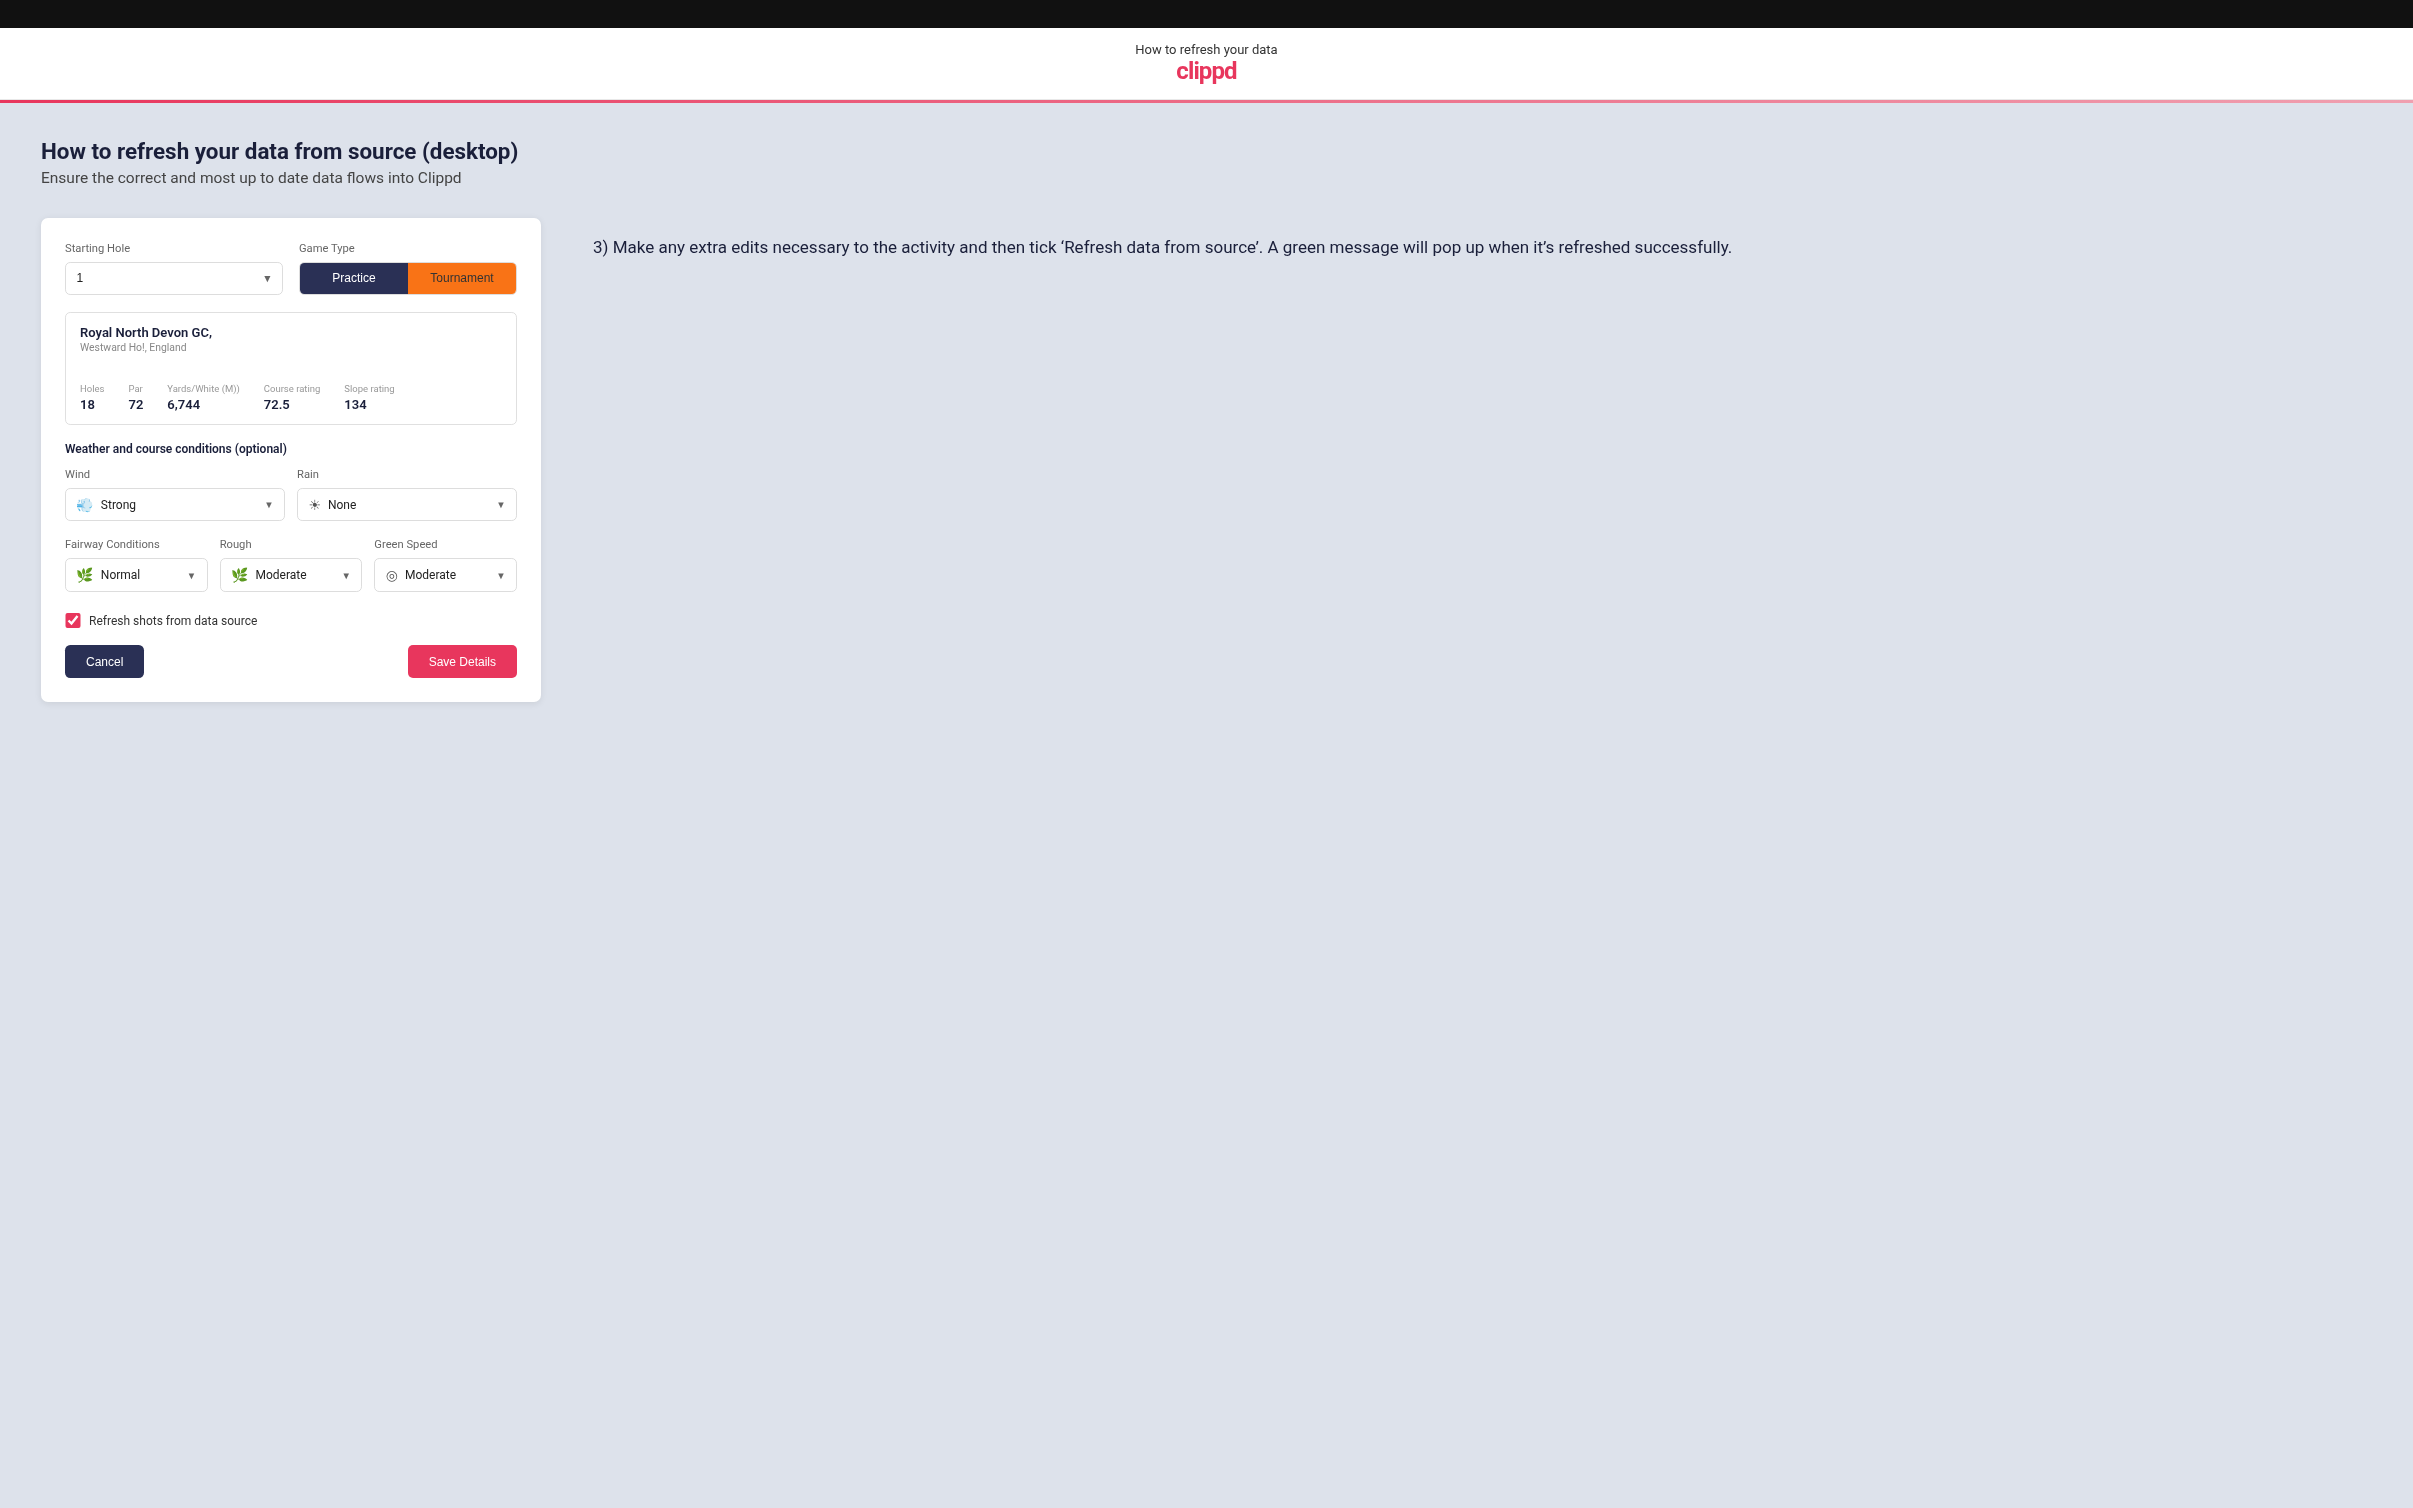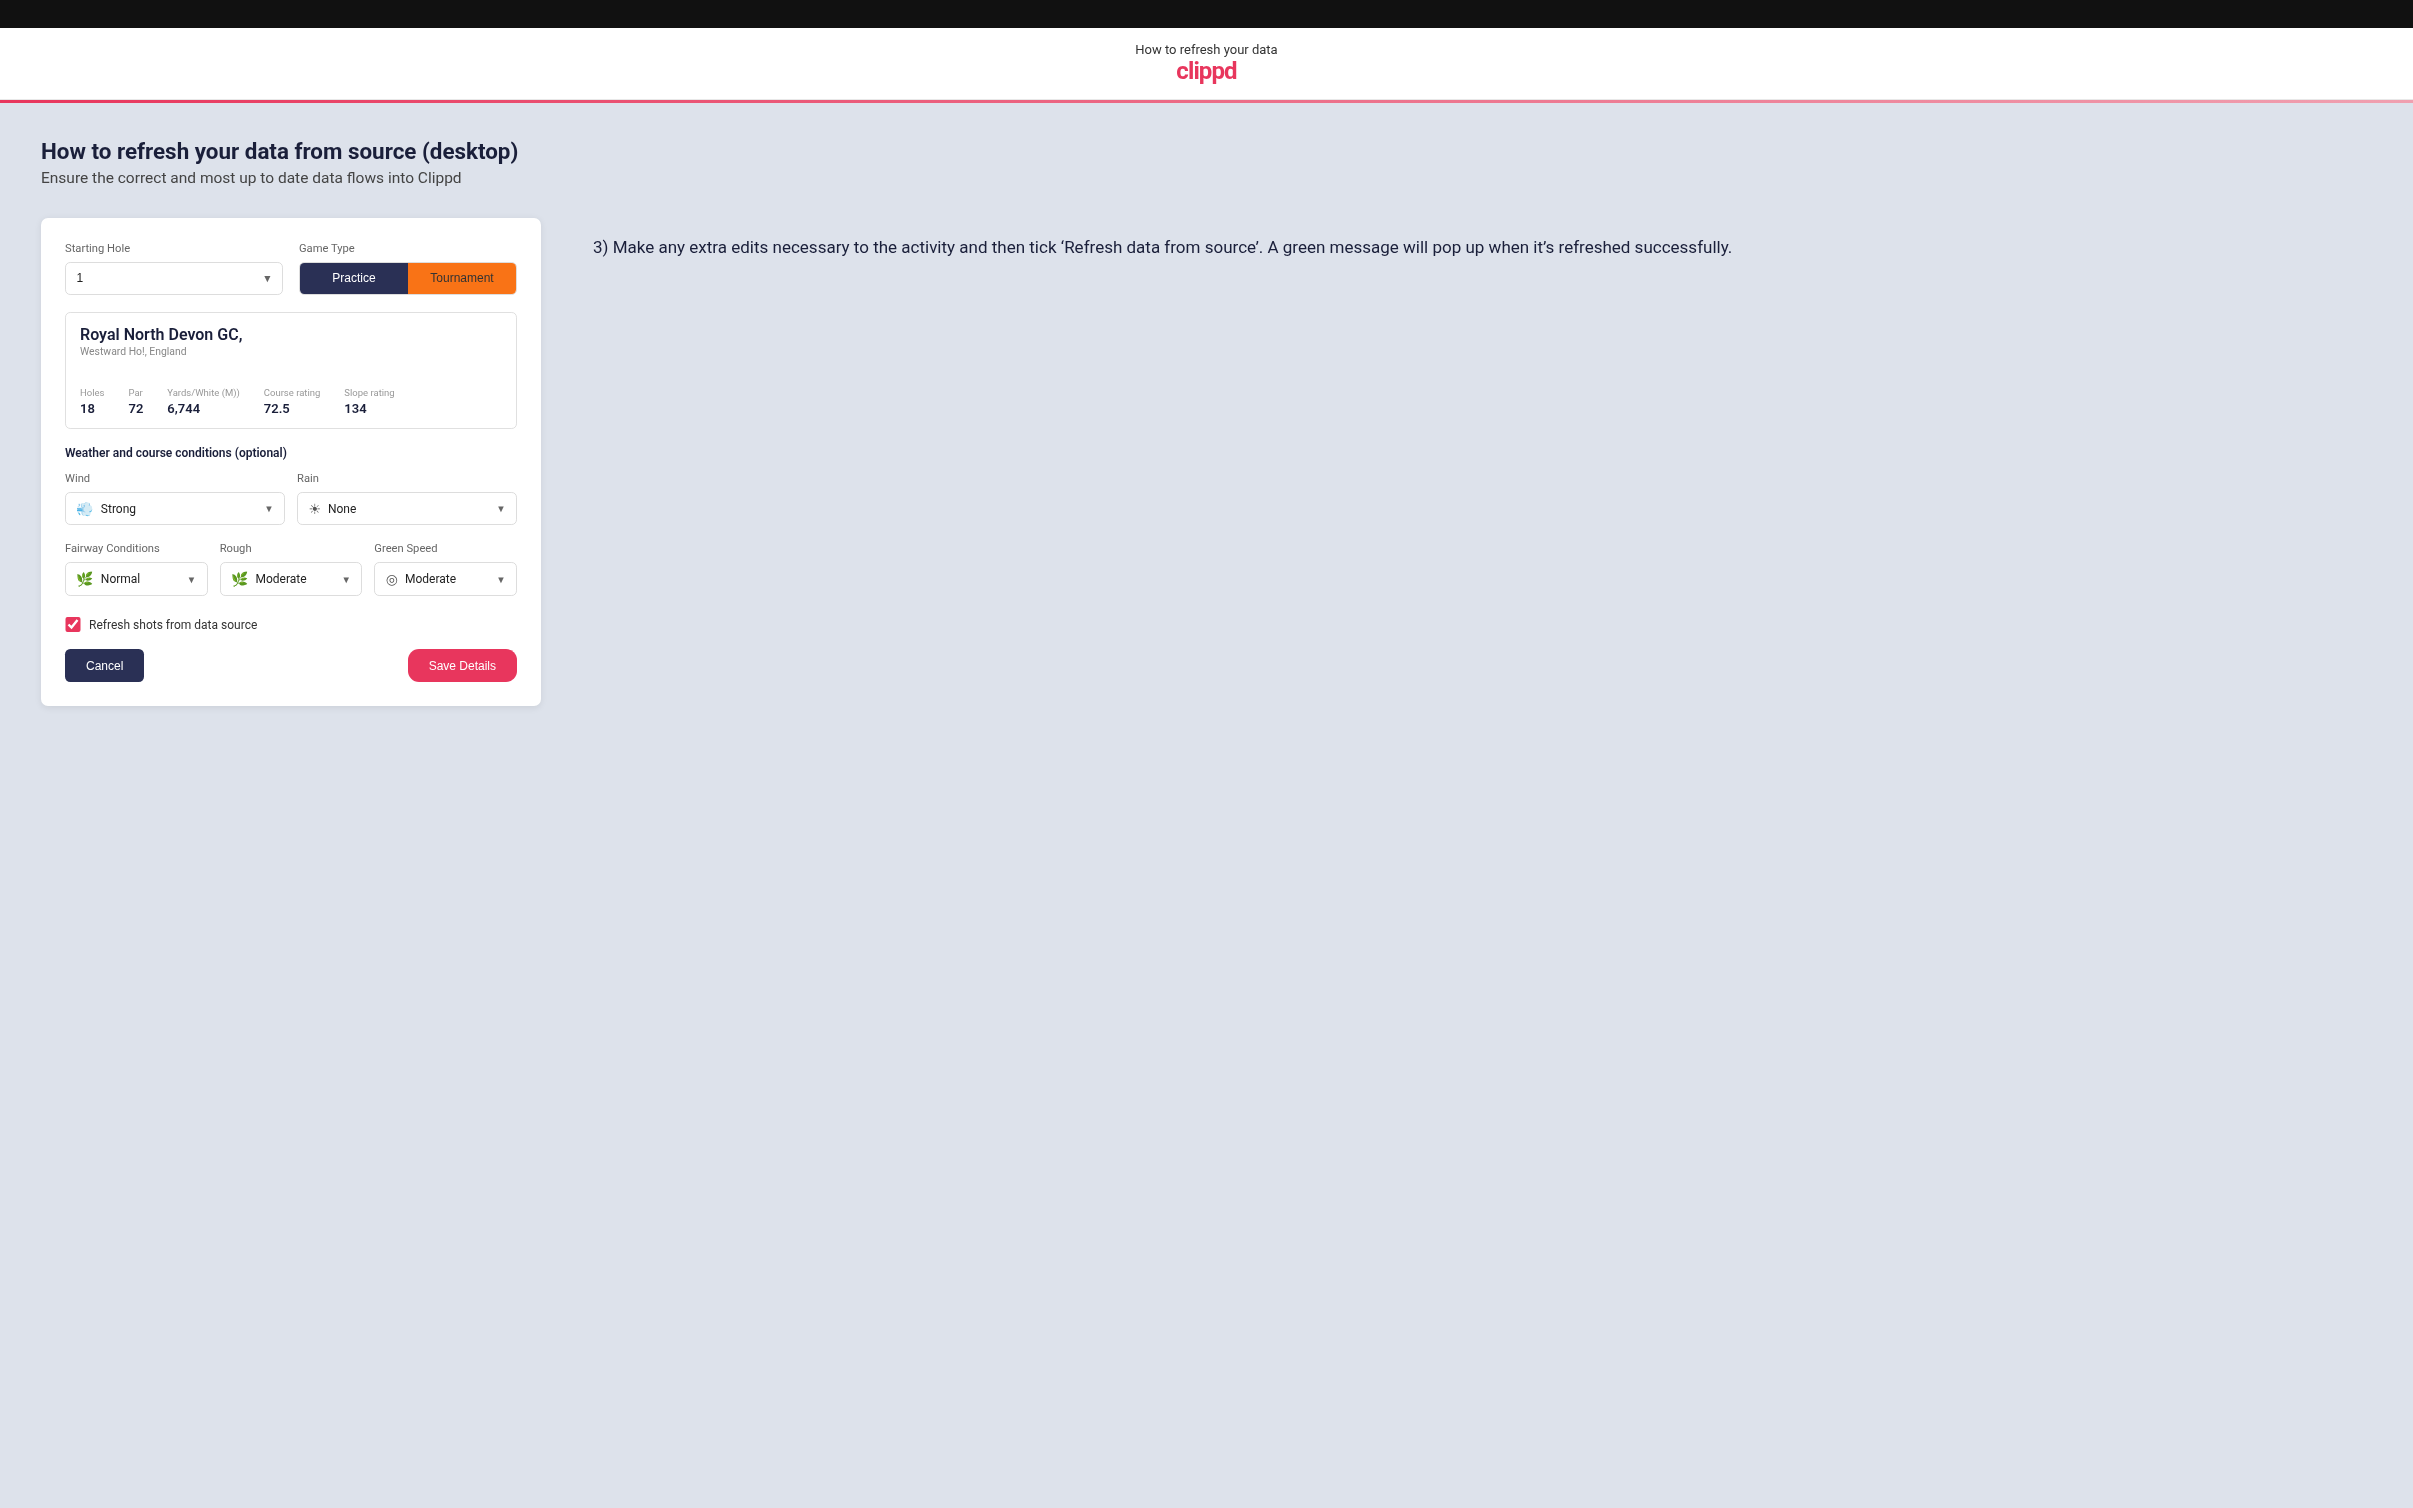--- a/index.html
+++ b/index.html
@@ -149,21 +149,21 @@
     }
 
     .course-info {
       border: 0.9px solid #e0e0e0;
       border-radius: 5.2px;
       padding: 12px 14px;
       margin-bottom: 17px;
     }
 
     .course-name {
-      font-size: 16px;
+      font-size: 13px;
       font-weight: 600;
       color: #1a1f3a;
       margin-bottom: 1.7px;
     }
 
     .course-location {
       font-size: 10.4px;
       color: #888;
       margin-bottom: 8.6px;
     }
@@ -273,21 +273,21 @@
       padding: 9.5px 21px;
       font-size: 12px;
       font-weight: 500;
       cursor: pointer;
     }
 
     .save-btn {
       background: #e8365d;
       color: #fff;
       border: none;
-      border-radius: 11px;
+      border-radius: 5px;
       padding: 9.5px 21px;
       font-size: 12px;
       font-weight: 500;
       cursor: pointer;
     }
 
     .side-text {
       flex: 1;
       padding-top: 17px;
     }

